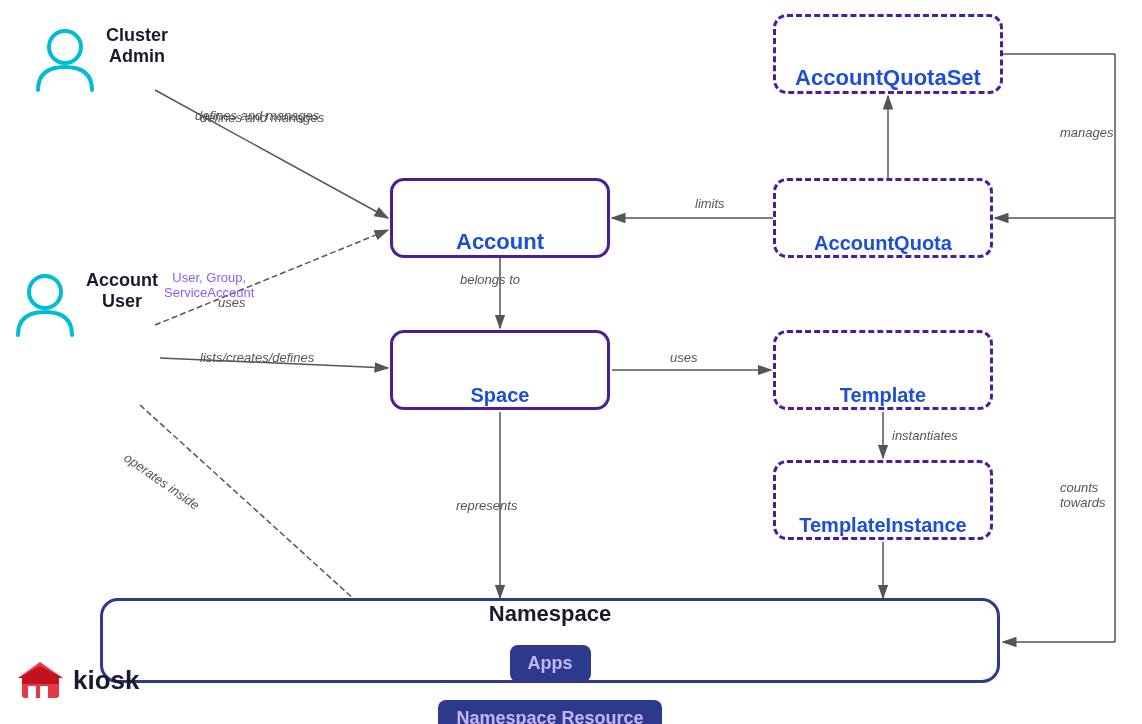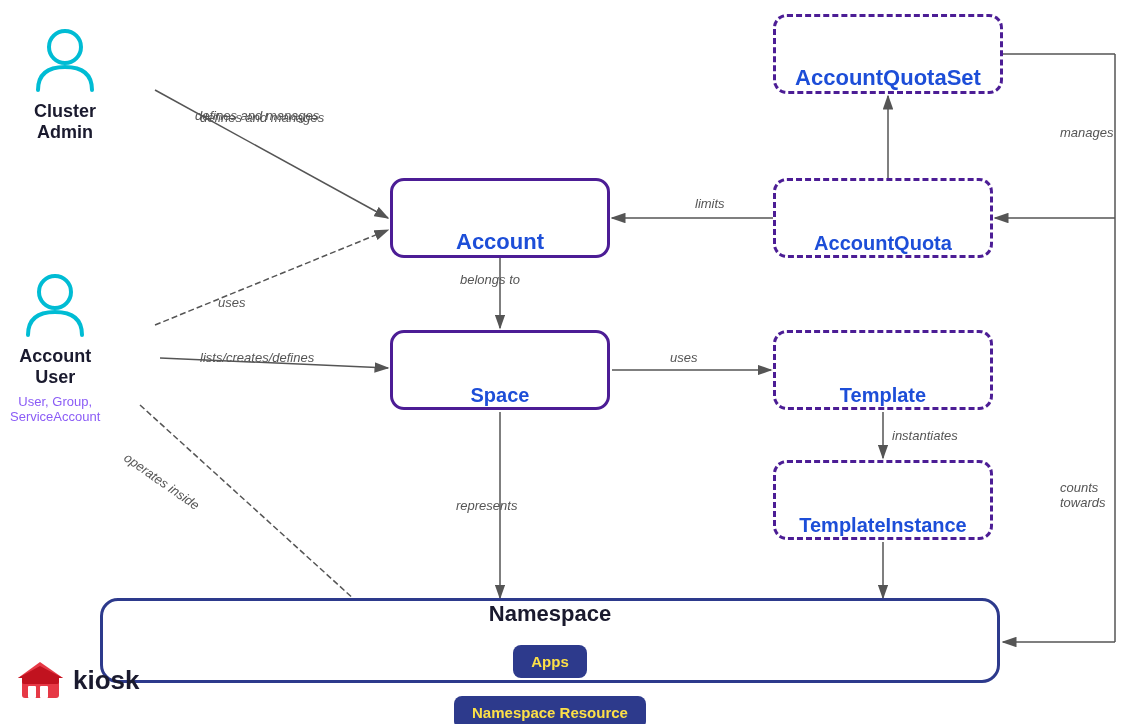--- a/index.html
+++ b/index.html
@@ -60,32 +60,31 @@
       padding: 0 30px;
       flex-direction: column;
     }
     .namespace-label {
       font-size: 22px;
       font-weight: 600;
       color: #1a1a2e;
     }
     .badge {
       background: #2d3a8c;
-      color: #fde047;
+      color: #c4b5fd;
       border-radius: 8px;
       padding: 8px 18px;
-      font-size: 15px;
+      font-size: 18px;
       font-weight: 600;
     }
     
     .person {
       position: absolute;
       display: flex;
-      flex-direction: column;
-      align-items: center;
+      flex-direction: row;
       gap: 6px;
     }
     .person-icon {
       width: 70px;
       height: 70px;
     }
     .person-label {
       font-size: 18px;
       font-weight: 700;
       color: #1a1a2e;

